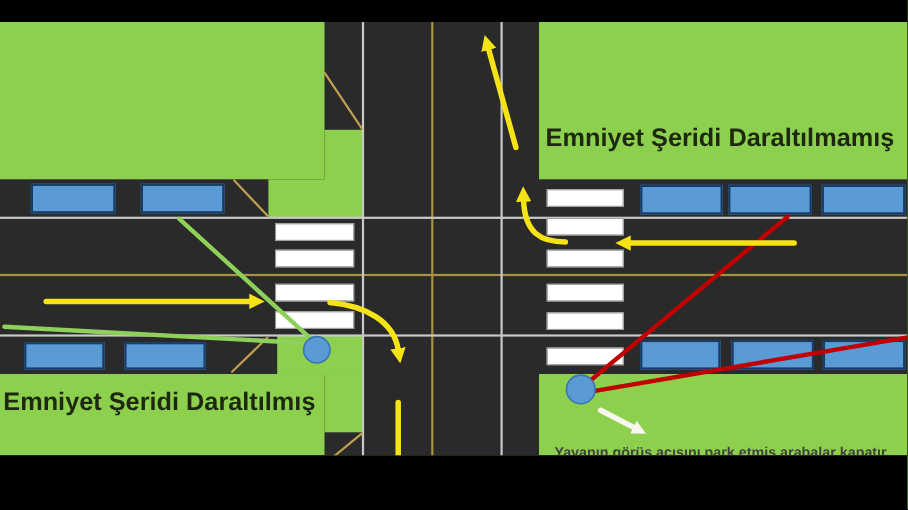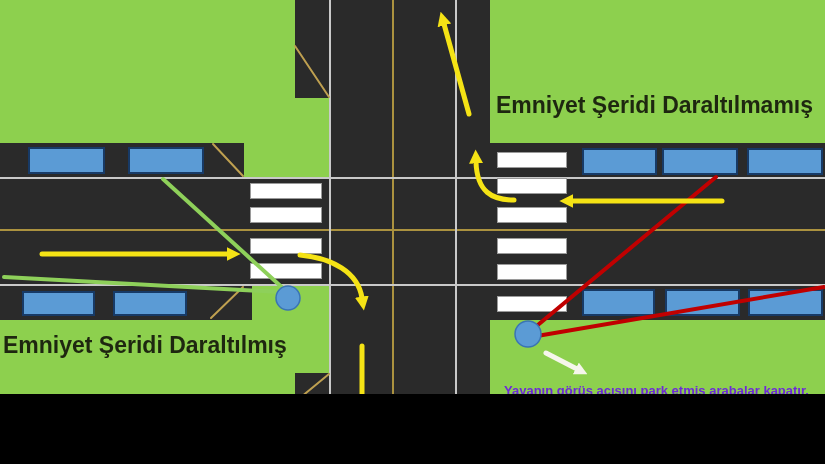--- a/index.html
+++ b/index.html
@@ -1,18 +1,19 @@
 <!DOCTYPE html>
 <html><head>
 <meta charset="utf-8">
 <style>
   html,body{margin:0;padding:0;background:#000;}
   .scene{
     position:relative;width:825px;height:394px;overflow:hidden;
     font-family:"Liberation Sans", sans-serif;
+    margin-top:20px;
   }
   .abs{position:absolute;}
   .title{
     position:absolute;font-weight:bold;font-size:23px;letter-spacing:0px;
     white-space:nowrap;line-height:1;
   }
   .title-right{left:496px;top:94px;}
   .title-left{left:3px;top:334px;}
   .caption{
     position:absolute;left:504px;top:384px;font-weight:bold;font-size:13px;
@@ -84,14 +85,14 @@
         <path d="M722,201 L572,201" fill="none" stroke="#f5e315" stroke-width="5" stroke-linecap="round" marker-end="url(#mk-yellow)"></path>
         <path d="M514,200 C492,200 477,192 476,162" fill="none" stroke="#f5e315" stroke-width="5" stroke-linecap="round" marker-end="url(#mk-yellow)"></path>
         <path d="M469,114 L444,24" fill="none" stroke="#f5e315" stroke-width="5" stroke-linecap="round" marker-end="url(#mk-yellow)"></path>
         <path d="M546,353 L577,369" fill="none" stroke="#f6f6ec" stroke-width="5" stroke-linecap="round" marker-end="url(#mk-white)"></path>
         <circle cx="288" cy="298" r="12" fill="#5b9bd5" stroke="#3a74b4" stroke-width="1.5"></circle>
         <circle cx="528" cy="334" r="13" fill="#5b9bd5" stroke="#3a74b4" stroke-width="1.5"></circle>
       </g>
   </svg>
   <div class="title title-right txt abs" style="color: rgb(30, 39, 16);">Emniyet Şeridi Daraltılmamış</div>
   <div class="title title-left txt abs" style="color: rgb(30, 39, 16);">Emniyet Şeridi Daraltılmış</div>
-  <div class="caption txt abs" style="color: #6d28d9;">Yayanın görüş açısını park etmiş arabalar kapatır.</div>
+  <div class="caption txt abs" style="color: #404040;">Yayanın görüş açısını park etmiş arabalar kapatır.</div>
 </div>
 
 </body></html>

